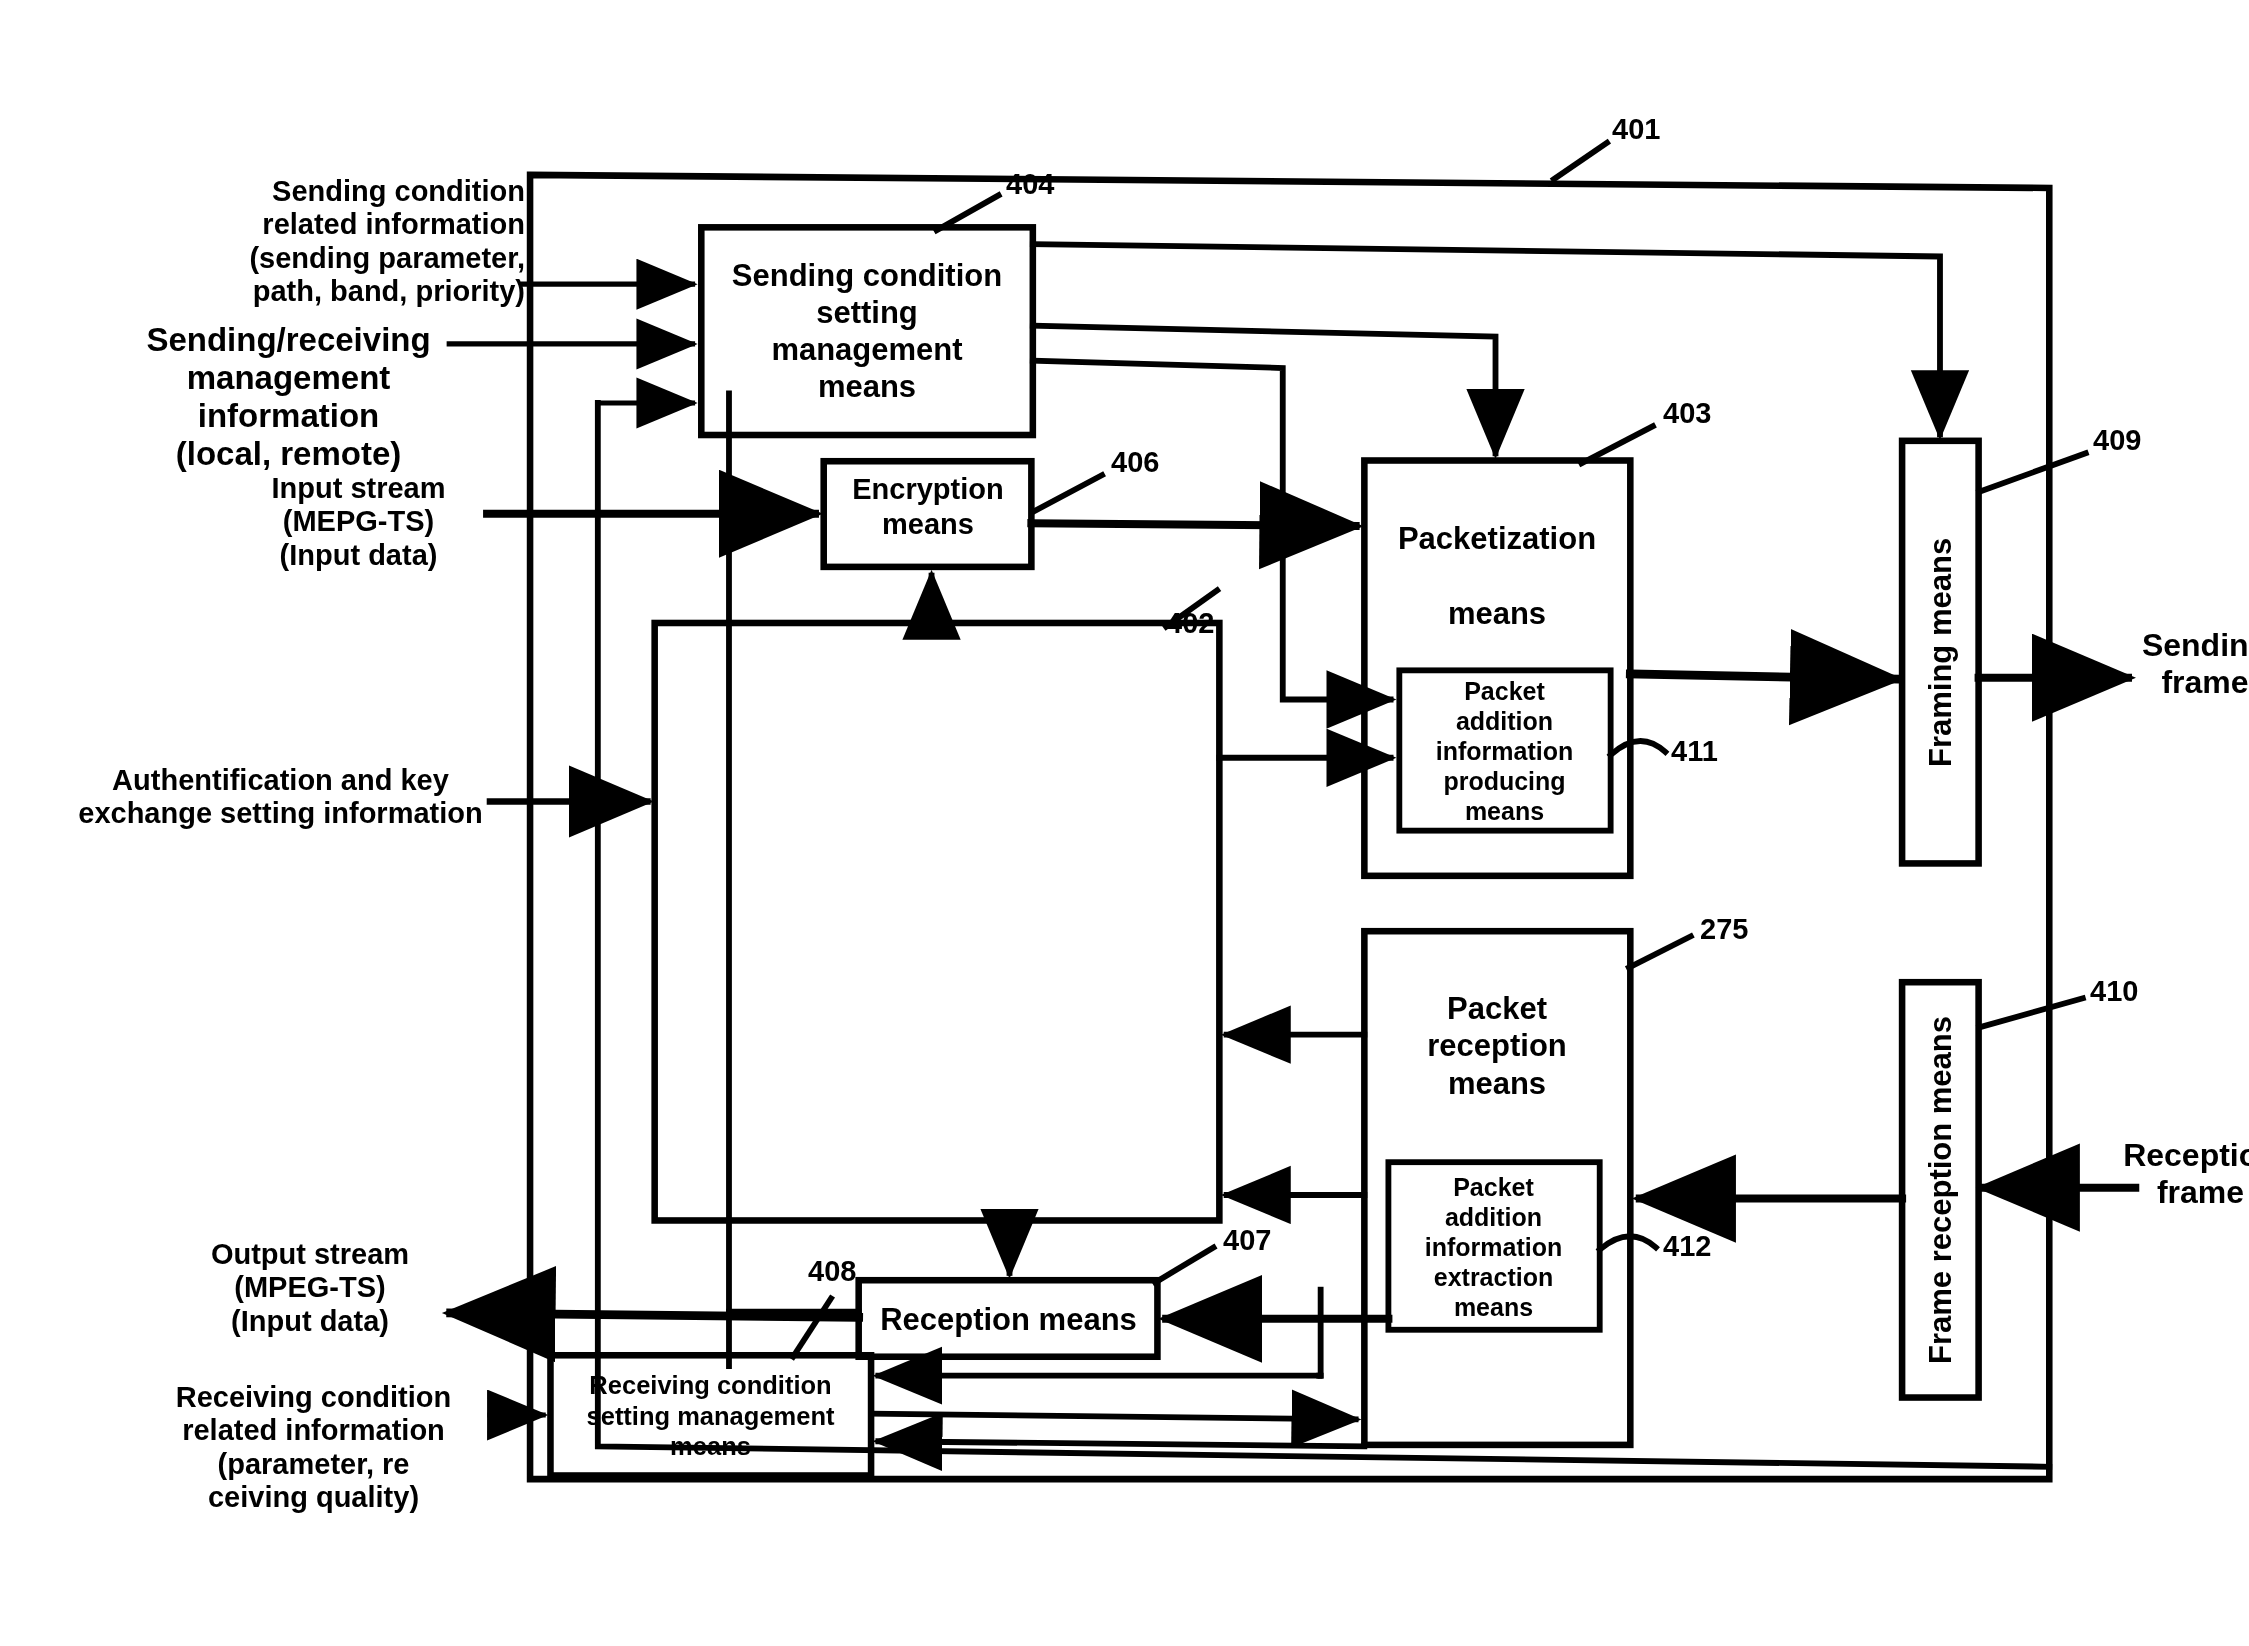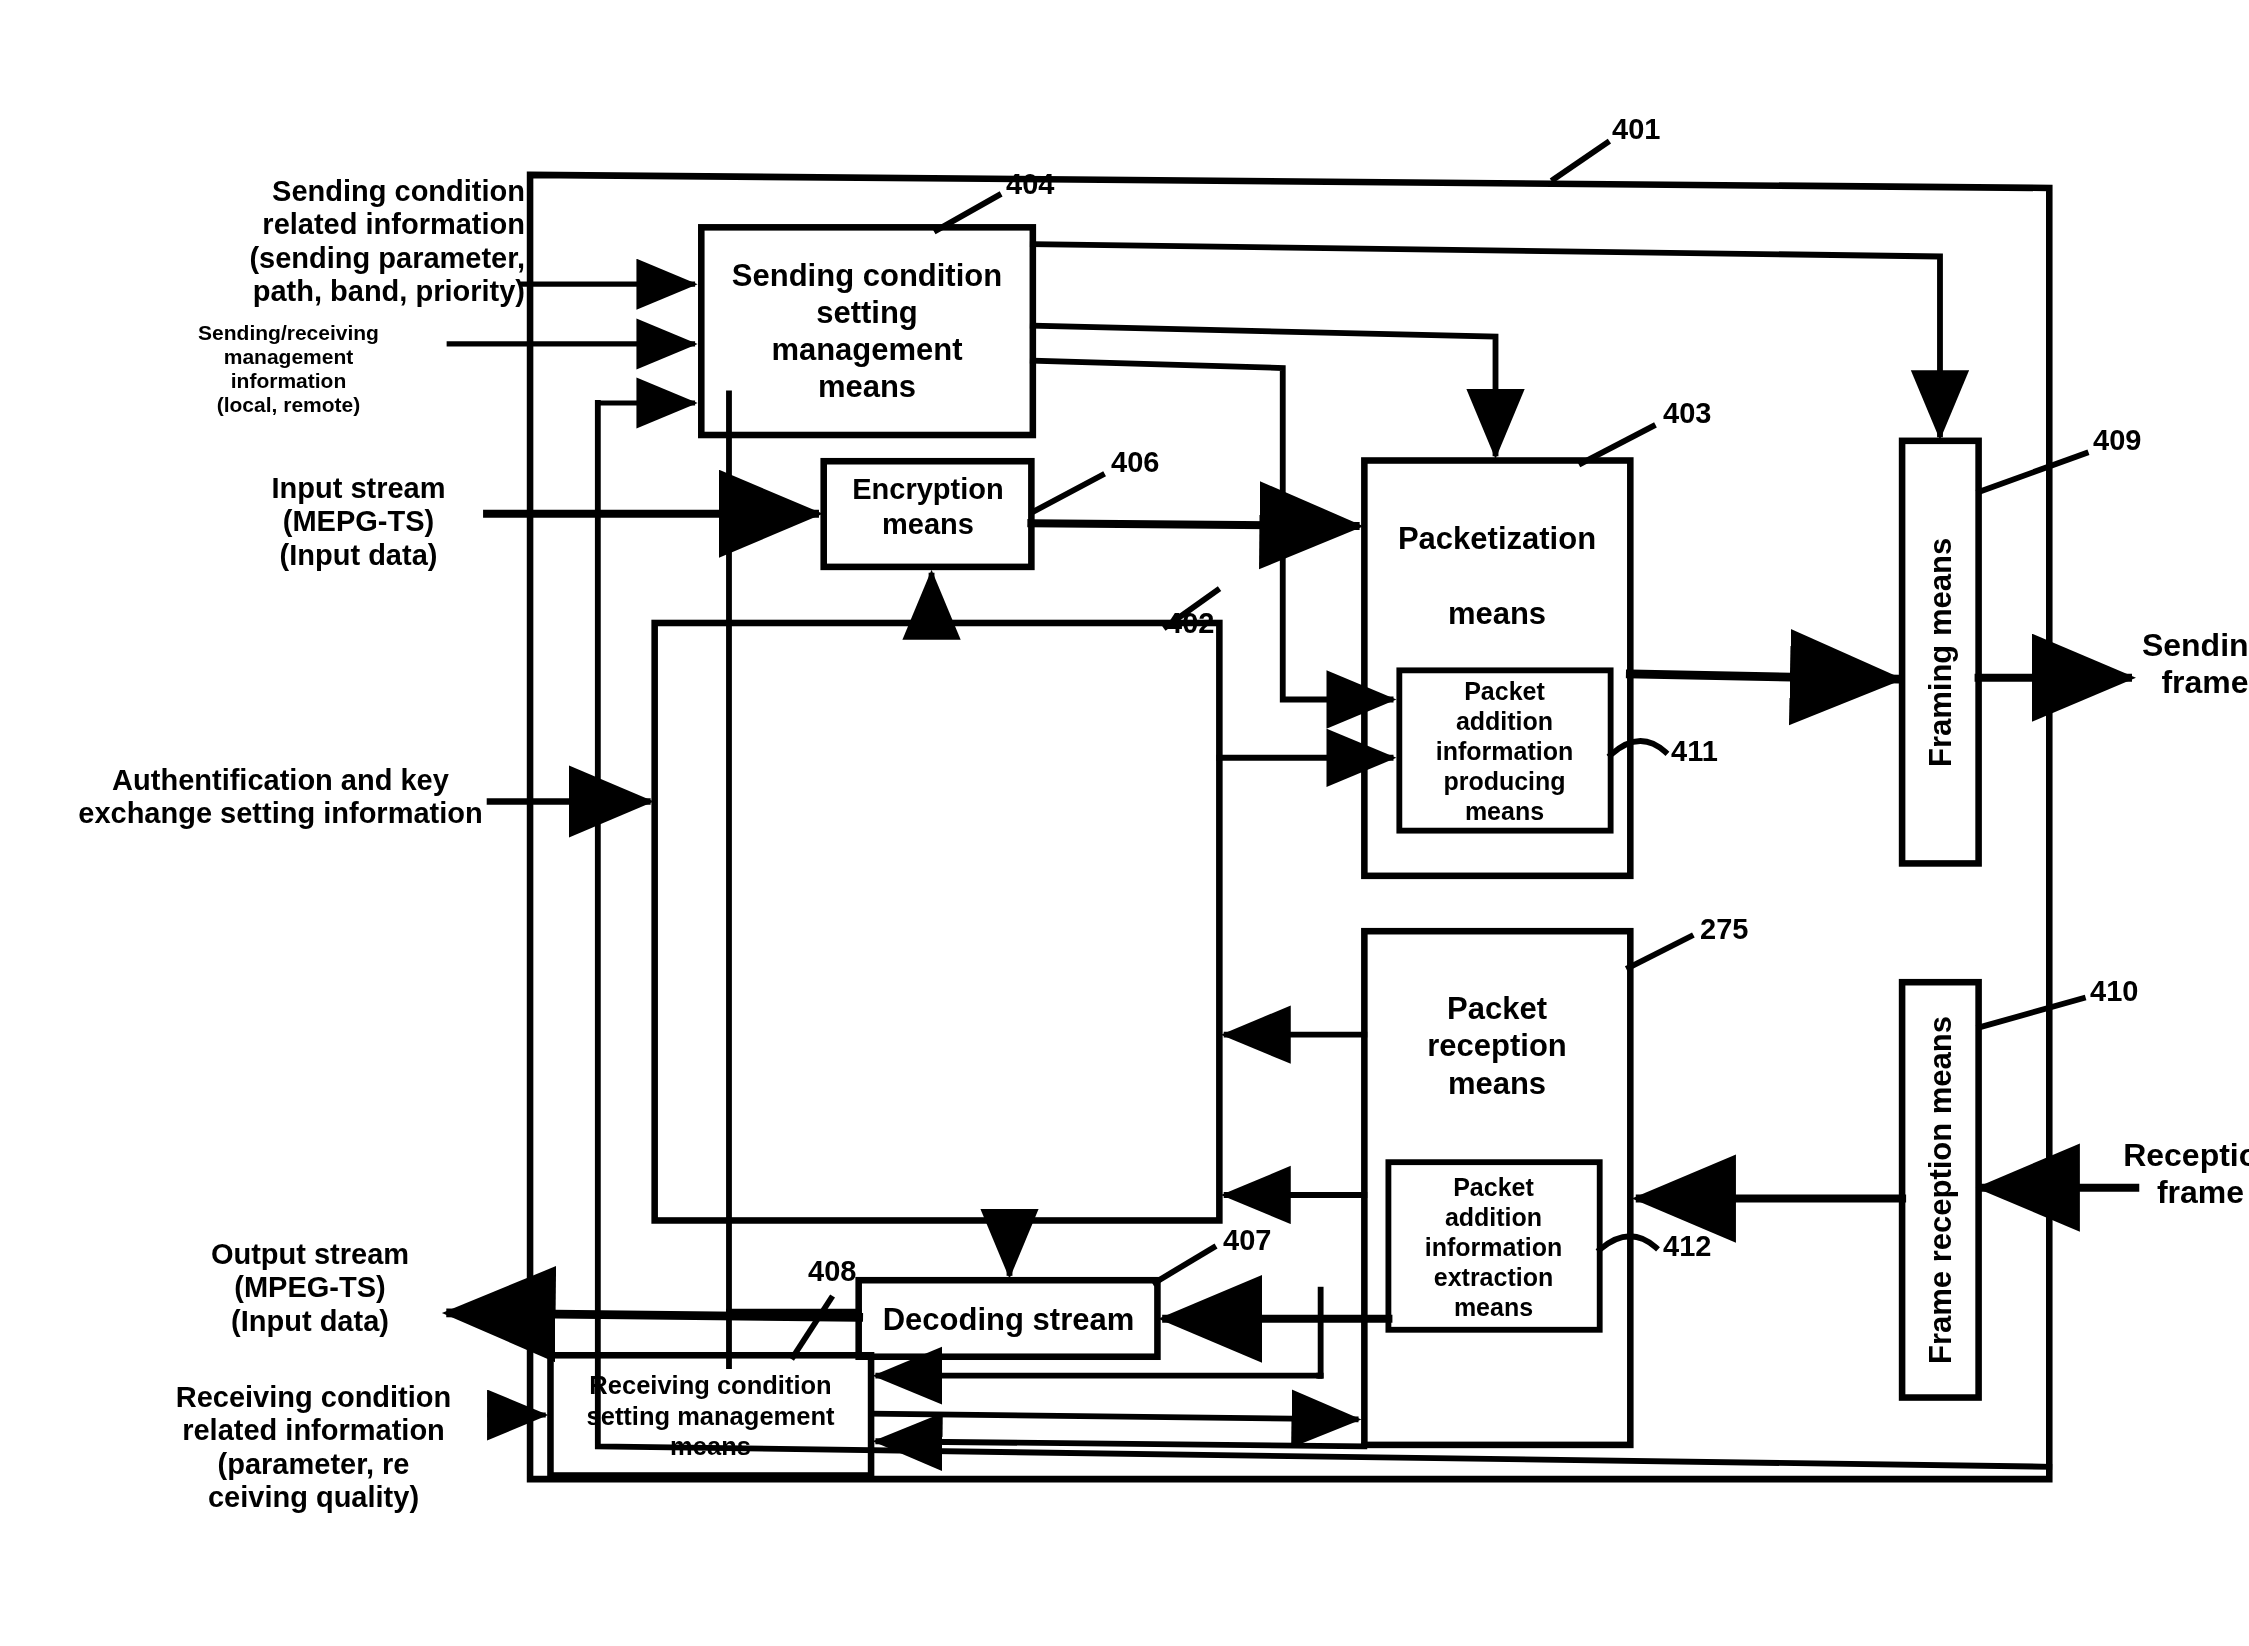--- a/index.html
+++ b/index.html
@@ -156,21 +156,21 @@
       </g>
 
     </g>
   </svg>
 
   <div class="extlbl ta-r" style="left:182px;top:175px;width:343px;font-size:29px;">Sending condition
 related information
 (sending parameter,
 path, band, priority)</div>
 
-  <div class="extlbl ta-c" style="left:128px;top:321px;width:321px;font-size:21px;">Sending/receiving
+  <div class="extlbl ta-c" style="left:128px;top:321px;width:321px;font-size:33px;">Sending/receiving
 management
 information
 (local, remote)</div>
 
   <div class="extlbl ta-c" style="left:233px;top:472px;width:251px;font-size:29px;">Input stream
 (MEPG-TS)
 (Input data)</div>
 
   <div class="extlbl ta-c" style="left:69px;top:764px;width:423px;font-size:29px;">Authentification and key
 exchange setting information</div>
@@ -216,21 +216,21 @@
   <div class="boxlbl" style="left:1388px;top:1163px;width:211px;height:168px;font-size:25px;">Packet
 addition
 information
 extraction
 means</div>
 
   <div class="boxlbl vert" style="left:1902px;top:441px;width:77px;height:423px;font-size:31px;">Framing means</div>
 
   <div class="boxlbl vert" style="left:1902px;top:982px;width:77px;height:415px;font-size:31px;">Frame reception means</div>
 
-  <div class="boxlbl" style="left:859px;top:1281px;width:299px;height:77px;font-size:31px;">Decoding stream</div>
+  <div class="boxlbl" style="left:859px;top:1281px;width:299px;height:77px;font-size:31px;">Reception means</div>
 
   <div class="boxlbl" style="left:550px;top:1356px;width:321px;height:120px;font-size:25.5px;">Receiving condition
 setting management
 means</div>
 
   <div class="ref" style="left:1612px;top:113px;">401</div>
   <div class="ref" style="left:1006px;top:168px;">404</div>
   <div class="ref" style="left:1111px;top:446px;">406</div>
   <div class="ref" style="left:1663px;top:397px;">403</div>
   <div class="ref" style="left:2093px;top:424px;">409</div>

